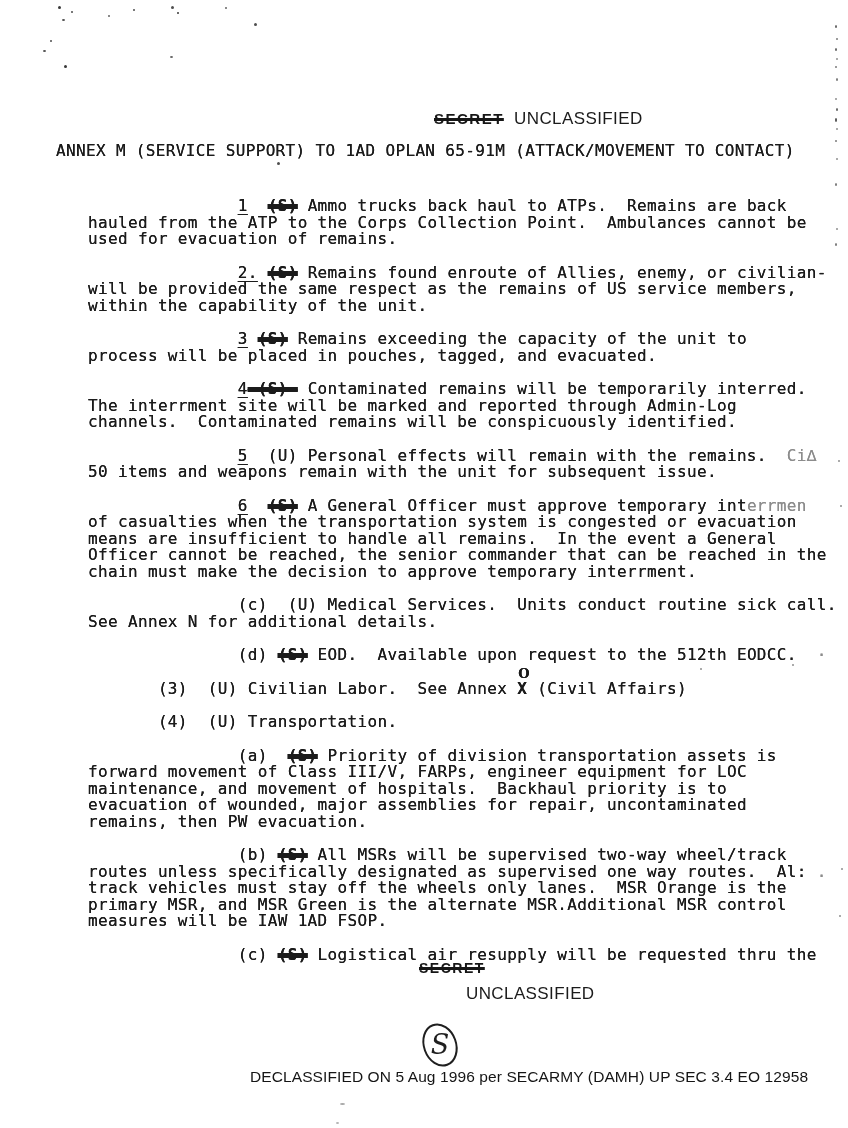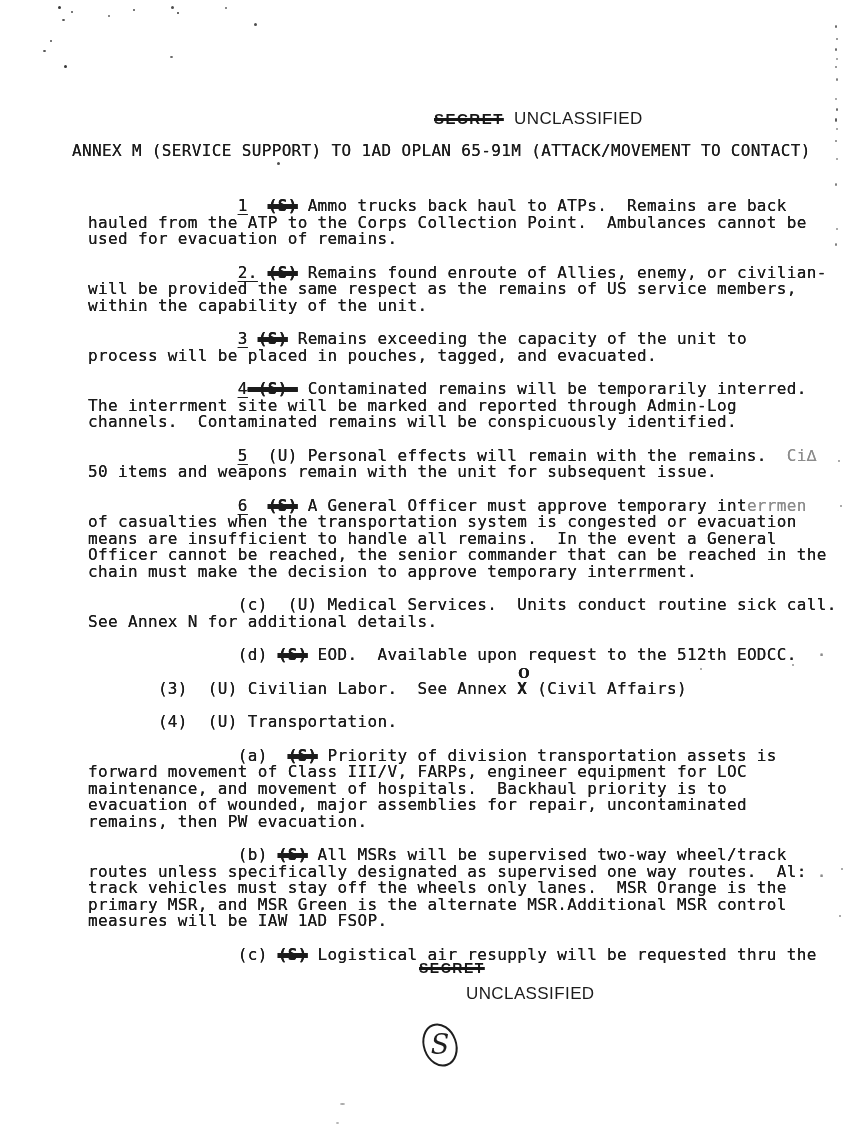--- a/index.html
+++ b/index.html
@@ -24,21 +24,21 @@
     font-family:"Liberation Sans", sans-serif;
     font-weight:bold;font-size:15px;letter-spacing:1.5px;
     text-decoration:line-through;
     text-decoration-thickness:3px;
     color:#161616;
   }
   .unclass{
     font-family:"Liberation Sans", sans-serif;
     font-size:17px;letter-spacing:0.4px;color:#1b1b1b;
   }
-  #doc-title{position:absolute;left:72px;top:143px;}
+  #doc-title{position:absolute;left:56px;top:143px;}
   #doc-body{position:absolute;left:88px;top:198px;right:10px;}
   .para{margin:0 0 17px 0;}
   .line{white-space:pre;}
   .u{text-decoration:underline;text-underline-offset:3px;}
   .redact{
     font-weight:bold;
     text-decoration:line-through;
     text-decoration-thickness:5px;
   }
   .faint{opacity:0.5;margin-top:40px;}
@@ -75,20 +75,21 @@
 
   <div id="class-footer-unclass" class="unclass">UNCLASSIFIED</div>
 
   <div id="declass-stamp">
     <svg width="48" height="50" viewBox="0 0 48 50">
       <ellipse cx="24" cy="25" rx="16" ry="21" fill="none" stroke="#1f1f1f" stroke-width="2" transform="rotate(-20 24 25)"></ellipse>
       <text x="24" y="34" text-anchor="middle" font-family="DejaVu Serif, serif" font-style="italic" font-size="27" fill="#1f1f1f">S</text>
     </svg>
   </div>
 
+  <div id="declass-note">DECLASSIFIED ON 5 Aug 1996 per SECARMY (DAMH) UP SEC 3.4 EO 12958</div>
 
 <div class="speck" style="left: 58px; top: 6px; width: 3px; height: 3px; opacity: 0.9;"></div>
     <div class="speck" style="left: 71px; top: 11px; width: 2px; height: 2px; opacity: 0.8;"></div>
     <div class="speck" style="left: 62px; top: 19px; width: 3px; height: 2px; opacity: 0.8;"></div>
     <div class="speck" style="left: 108px; top: 15px; width: 2px; height: 2px; opacity: 0.7;"></div>
     <div class="speck" style="left: 133px; top: 9px; width: 2px; height: 2px; opacity: 0.8;"></div>
     <div class="speck" style="left: 171px; top: 6px; width: 3px; height: 3px; opacity: 0.8;"></div>
     <div class="speck" style="left: 177px; top: 12px; width: 2px; height: 2px; opacity: 0.9;"></div>
     <div class="speck" style="left: 225px; top: 7px; width: 2px; height: 2px; opacity: 0.7;"></div>
     <div class="speck" style="left: 254px; top: 23px; width: 3px; height: 3px; opacity: 0.8;"></div>

